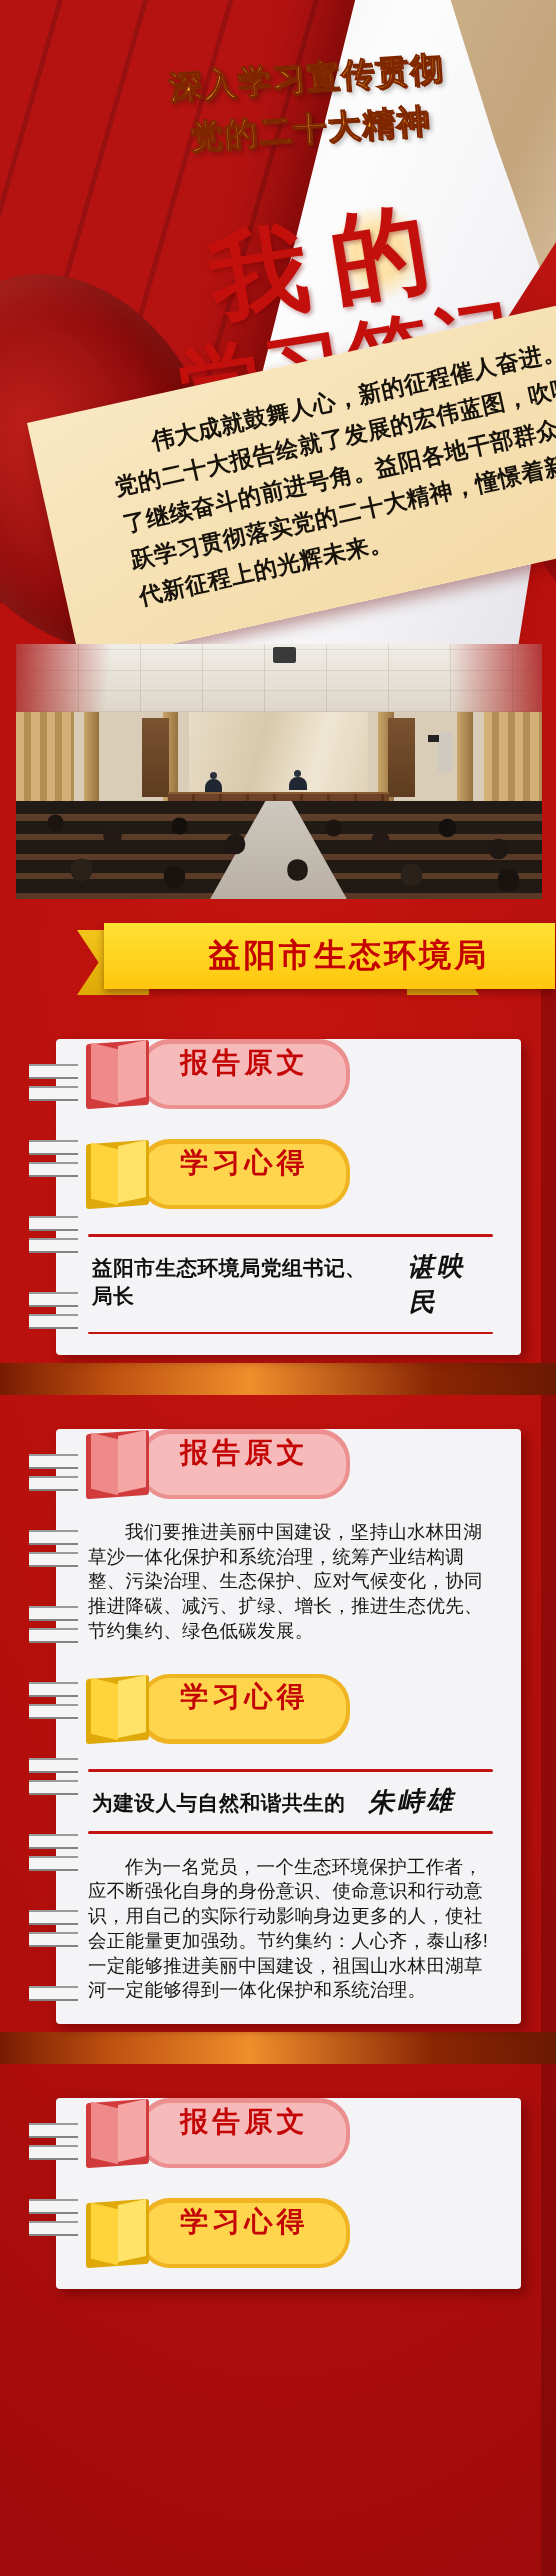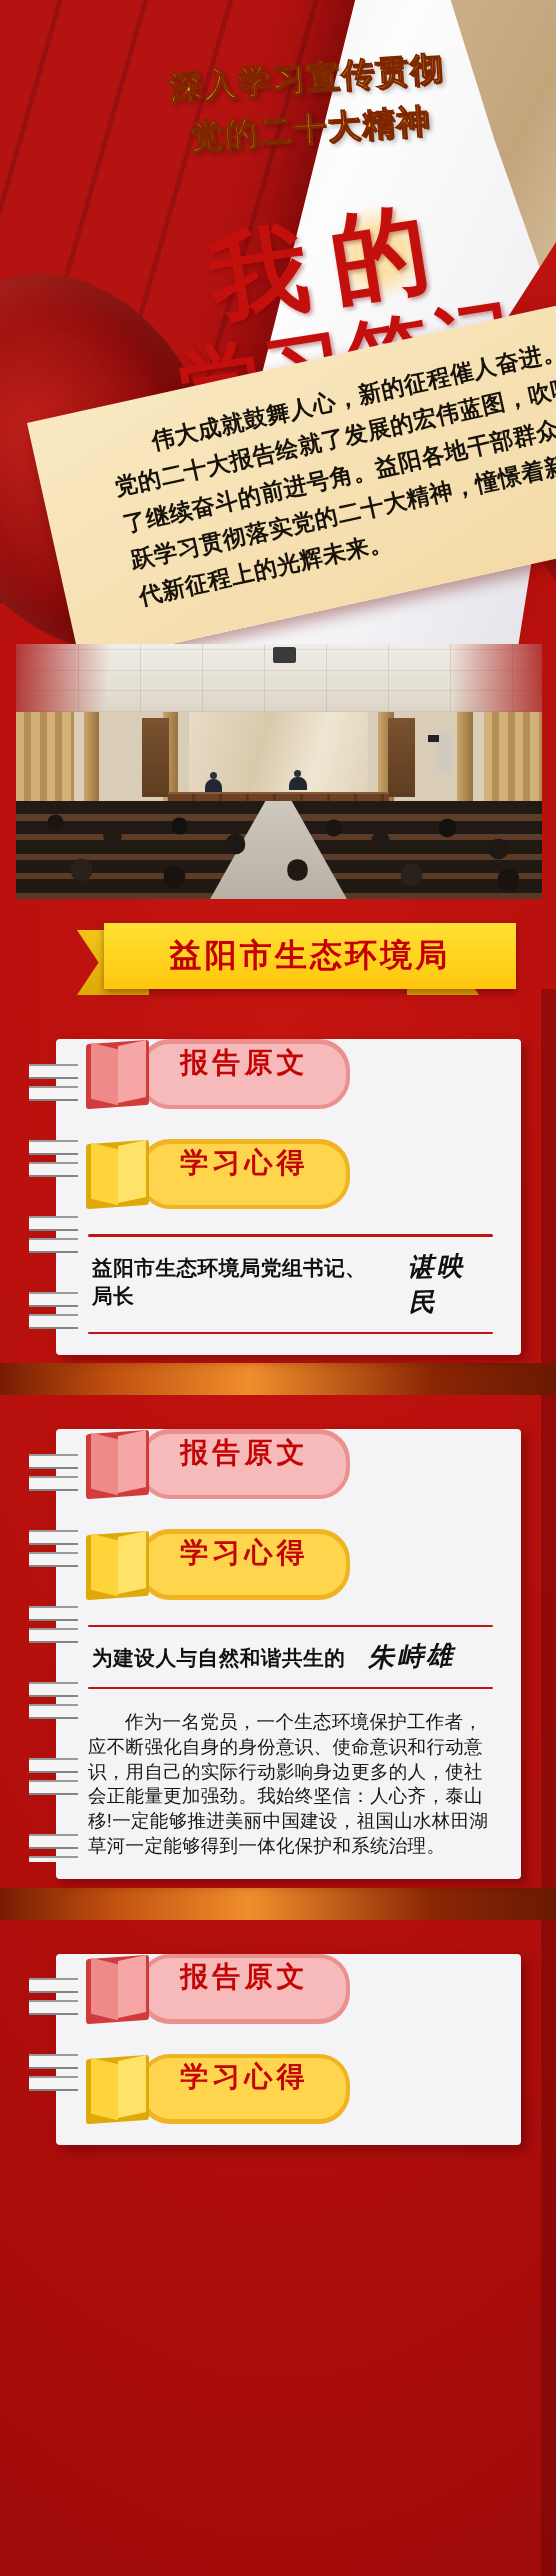--- a/index.html
+++ b/index.html
@@ -87,21 +87,21 @@
         479px 201px 0 6.2px #1f1713, 392px 227px 0 7.2px #2a211b, 489px 232px 0 7.2px #191310,
         278px 222px 0 6.7px #201813;}
   .cameraman{position:absolute;right:17%;top:88px;width:15.5px;height:41px;border-radius:5.2px;background:#cfc9bf;}
   .cameraman::before{content:"";position:absolute;left:-8.2px;top:3.1px;width:10.3px;height:7.2px;background:#222;}
   
   .tail{position:absolute;top:930px;width:72px;height:65px;background:linear-gradient(#f2c51a,#dfa906);}
   .tail.l{left:77px;clip-path:polygon(0 0,100% 0,100% 100%,0 100%,30% 50%);}
   .tail.r{left:407px;clip-path:polygon(0 0,100% 0,70% 50%,100% 100%,0 100%);}
   .ribbon{position:absolute;left:104px;top:923px;width:412px;height:66px;z-index:2;
         display:flex;align-items:center;justify-content:center;
-        background:linear-gradient(180deg,#ffe135,#ffc60d);box-shadow:0 4.1px 7.2px rgba(60,0,0,.4);}
+        background:linear-gradient(180deg,#ffe135,#ffc60d);box-shadow:0 4.1px 7.2px rgba(60,0,0,.4);padding-left:39px;}
   .ribbon span{font-size:32px;font-weight:900;color:#c40000;letter-spacing:3.1px;}
   
   .notes{position:absolute;left:0;top:1005px;width:556px;}
   .card{position:relative;margin:0 35px 8.2px 56px;background:#f4f4f6;border-radius:4.1px;
         box-shadow:5.2px 5.2px 10.3px rgba(70,0,0,.4);padding-bottom:20.6px;}
   .rings{position:absolute;left:-27px;top:17.5px;bottom:17.5px;width:49px;z-index:3;
         background:repeating-linear-gradient(180deg,
           transparent 0 7.2px,#9a9a9a 7.2px 8.8px,#f5f5f5 8.8px 19.6px,#848484 19.6px 22px,
           transparent 22px 29px,#9a9a9a 29px 31px,#f5f5f5 31px 42px,#848484 42px 44px,
           transparent 44px 76px);}
@@ -239,41 +239,42 @@
             <div class="cov"></div>
             <div class="pl"></div>
             <div class="pr"></div>
           </div>
         <div class="pill">
             <div class="inner">
               <span>报告原文</span>
             </div>
           </div>
       </div>
+      <div class="body-text">我们要推进美丽中国建设，坚持山水林田湖草沙一体化保护和系统治理，统筹产业结构调整、污染治理、生态保护、应对气候变化，协同推进降碳、减污、扩绿、增长，推进生态优先、节约集约、绿色低碳发展。</div>
       <div class="badge-row">
         <div class="book yellow">
             <div class="cov"></div>
             <div class="pl"></div>
             <div class="pr"></div>
           </div>
         <div class="pill yellow">
             <div class="inner">
               <span>学习心得</span>
             </div>
           </div>
       </div>
       <div class="author">
         <div class="rule"></div>
         <div class="author-row">
           <span class="author-title">为建设人与自然和谐共生的</span>
           <span class="author-name">朱峙雄</span>
         </div>
         <div class="rule"></div>
       </div>
-      <div class="body-text">作为一名党员，一个生态环境保护工作者，应不断强化自身的身份意识、使命意识和行动意识，用自己的实际行动影响身边更多的人，使社会正能量更加强劲。我始终坚信：人心齐，泰山移!一定能够推进美丽中国建设，祖国山水林田湖草河一定能够得到一体化保护和系统治理。</div>
+      <div class="body-text">作为一名党员，一个生态环境保护工作者，应不断强化自身的身份意识、使命意识和行动意识，用自己的实际行动影响身边更多的人，使社会正能量更加强劲。节约集约：人心齐，泰山移!一定能够推进美丽中国建设，祖国山水林田湖草河一定能够得到一体化保护和系统治理。</div>
     </div>
 
     <div class="band"></div>
 
     <div class="card">
       <div class="rings"></div>
       <div class="badge-row first">
         <div class="book">
             <div class="cov"></div>
             <div class="pl"></div>

